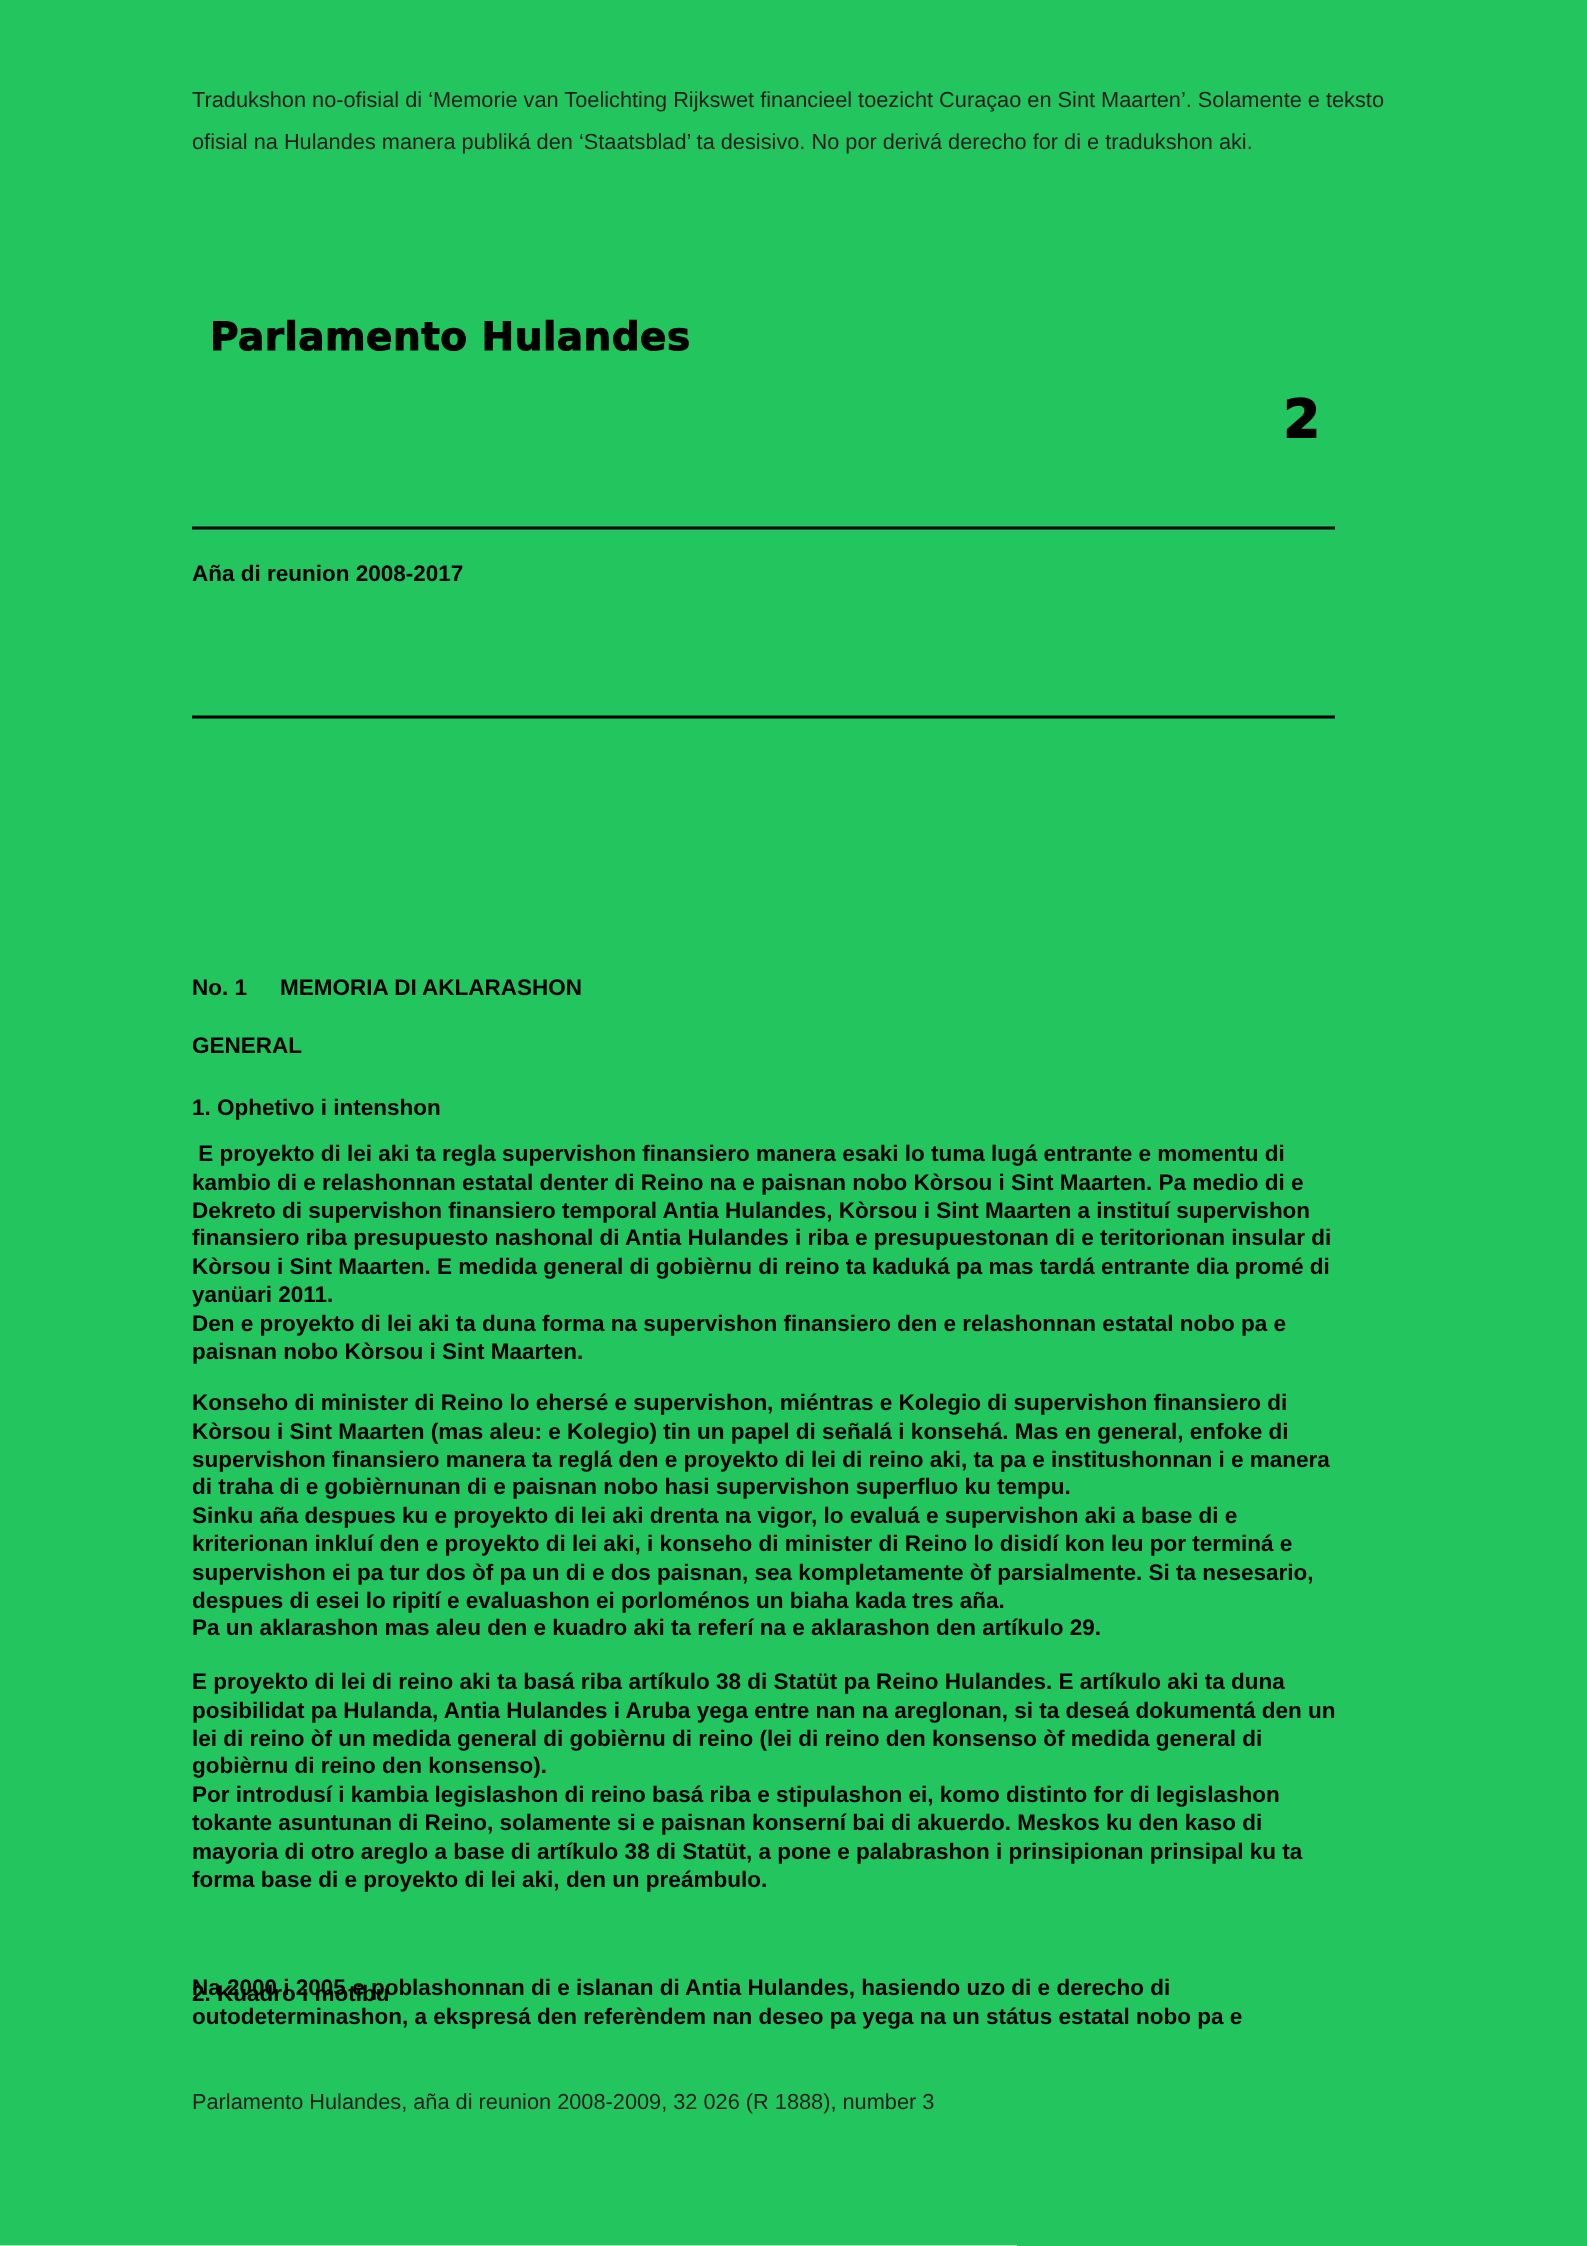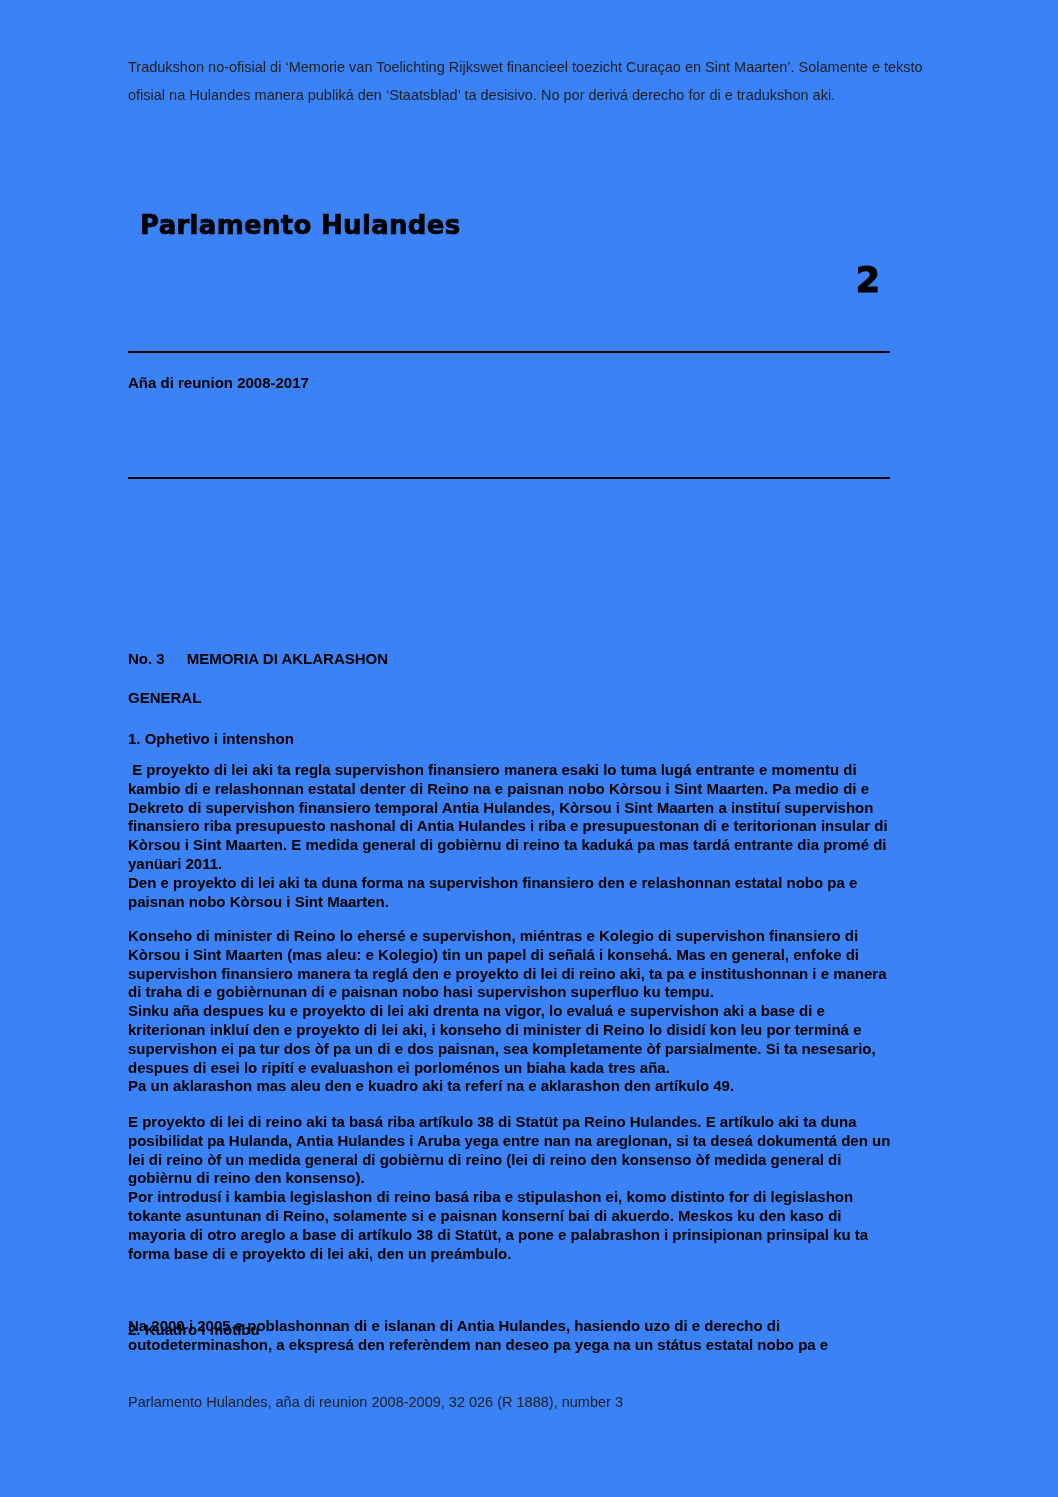--- a/index.html
+++ b/index.html
@@ -1,21 +1,21 @@
 <!DOCTYPE html>
 <html><head>
 <meta charset="utf-8">
 <style>
   * { box-sizing: border-box; }
   html, body { margin: 0; padding: 0; background: #ffffff; }
   .page {
     position: relative;
     width: 1058px;
     height: 1497px;
-    background: #3b82f6;
+    background: #22c55e;
     color: #000000;
     font-family: "Liberation Sans", sans-serif;
     overflow: hidden;
   }
 
   .disclaimer {
     position: absolute;
     left: 128px; top: 53px;
     width: 806px;
     font-size: 14.5px;
@@ -128,36 +128,36 @@
   <div class="page-number">2</div>
 
   <div class="rule rule-top"></div>
 
   <div class="session">Aña di reunion 2008-2017</div>
 
   <div class="rule rule-bottom"></div>
 
 
   <div class="memoria">
-    <span>No. 3</span><span class="memoria-title">MEMORIA DI AKLARASHON</span>
+    <span>No. 1</span><span class="memoria-title">MEMORIA DI AKLARASHON</span>
   </div>
 
   <div class="heading heading-general">GENERAL</div>
 
   <div class="heading heading-s1">1. Ophetivo i intenshon</div>
 
   <div class="para-block pb1">
     <p> E proyekto di lei aki ta regla supervishon finansiero manera esaki lo tuma lugá entrante e momentu di kambio di e relashonnan estatal denter di Reino na e paisnan nobo Kòrsou i Sint Maarten. Pa medio di e Dekreto di supervishon finansiero temporal Antia Hulandes, Kòrsou i Sint Maarten a instituí supervishon finansiero riba presupuesto nashonal di Antia Hulandes i riba e presupuestonan di e teritorionan insular di Kòrsou i Sint Maarten. E medida general di gobièrnu di reino ta kaduká pa mas tardá entrante dia promé di yanüari 2011.</p>
     <p>Den e proyekto di lei aki ta duna forma na supervishon finansiero den e relashonnan estatal nobo pa e paisnan nobo Kòrsou i Sint Maarten.</p>
   </div>
 
   <div class="para-block pb2">
     <p>Konseho di minister di Reino lo ehersé e supervishon, miéntras e Kolegio di supervishon finansiero di Kòrsou i Sint Maarten (mas aleu: e Kolegio) tin un papel di señalá i konsehá. Mas en general, enfoke di supervishon finansiero manera ta reglá den e proyekto di lei di reino aki, ta pa e institushonnan i e manera di traha di e gobièrnunan di e paisnan nobo hasi supervishon superfluo ku tempu.</p>
     <p>Sinku aña despues ku e proyekto di lei aki drenta na vigor, lo evaluá e supervishon aki a base di e kriterionan inkluí den e proyekto di lei aki, i konseho di minister di Reino lo disidí kon leu por terminá e supervishon ei pa tur dos òf pa un di e dos paisnan, sea kompletamente òf parsialmente. Si ta nesesario, despues di esei lo ripití e evaluashon ei porloménos un biaha kada tres aña.</p>
-    <p>Pa un aklarashon mas aleu den e kuadro aki ta referí na e aklarashon den artíkulo 49.</p>
+    <p>Pa un aklarashon mas aleu den e kuadro aki ta referí na e aklarashon den artíkulo 29.</p>
   </div>
 
   <div class="para-block pb3">
     <p>E proyekto di lei di reino aki ta basá riba artíkulo 38 di Statüt pa Reino Hulandes. E artíkulo aki ta duna posibilidat pa Hulanda, Antia Hulandes i Aruba yega entre nan na areglonan, si ta deseá dokumentá den un lei di reino òf un medida general di gobièrnu di reino (lei di reino den konsenso òf medida general di gobièrnu di reino den konsenso).</p>
     <p>Por introdusí i kambia legislashon di reino basá riba e stipulashon ei, komo distinto for di legislashon tokante asuntunan di Reino, solamente si e paisnan konserní bai di akuerdo. Meskos ku den kaso di mayoria di otro areglo a base di artíkulo 38 di Statüt, a pone e palabrashon i prinsipionan prinsipal ku ta forma base di e proyekto di lei aki, den un preámbulo.</p>
   </div>
 
   <div class="heading heading-s2">2. Kuadro i motibu</div>
 
   <div class="para-block pb4">

